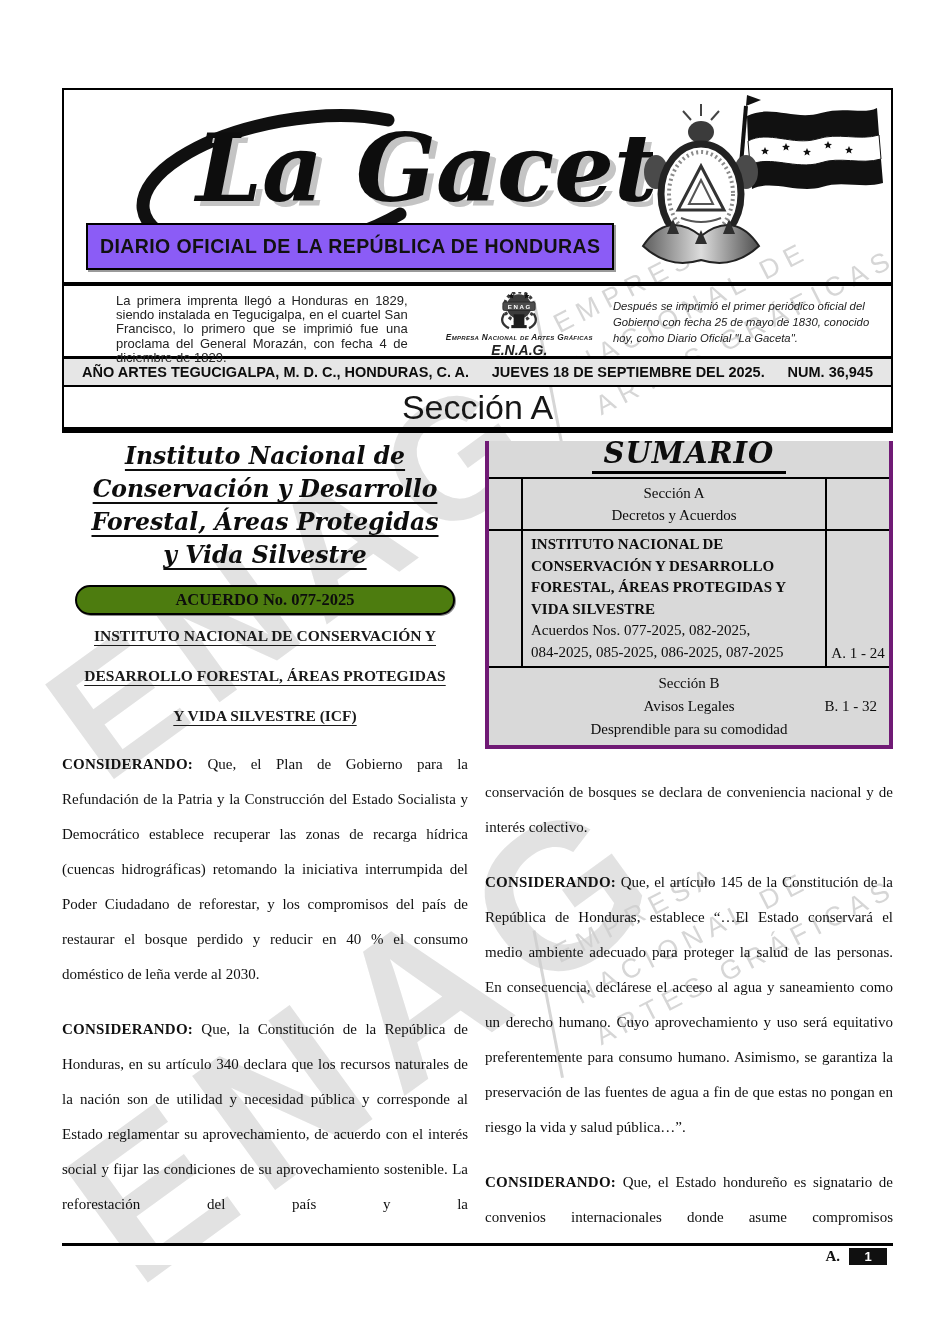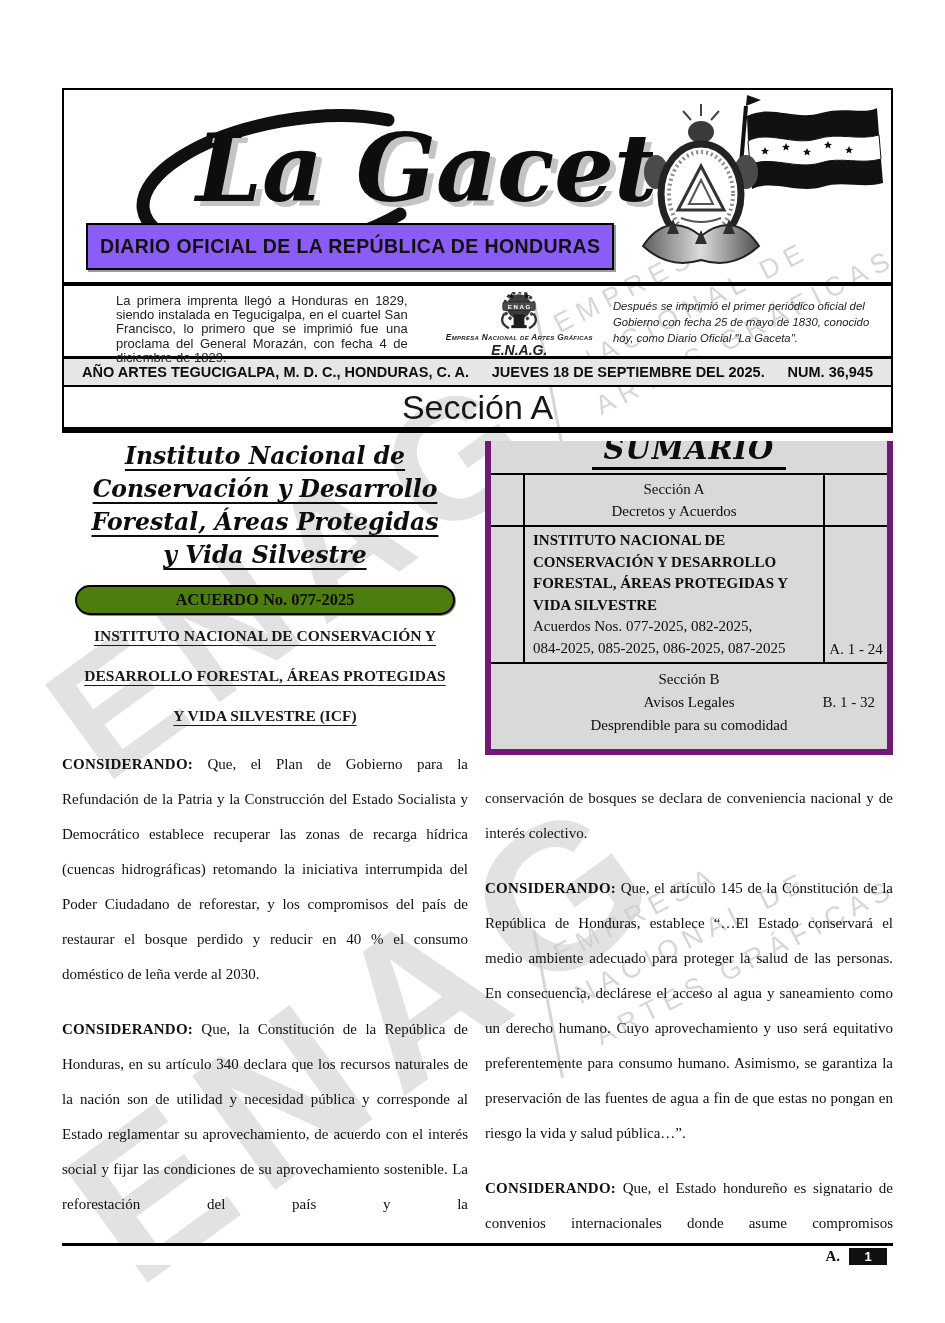--- a/index.html
+++ b/index.html
@@ -87,33 +87,33 @@
   .subheading { text-align: center; font-weight: bold; font-size: 15.5px; color: #1a1a1a; margin-top: 10px; }
   .subheading .shl { margin-bottom: 22px; }
   .subheading .shl span { text-decoration: underline; text-underline-offset: 4px; font-family: Liberation Serif, serif; }
 
   .body-para { text-align: justify; line-height: 35px; margin-top: 15px; margin-bottom: 20px; color: #101010; }
   .body-para b { letter-spacing: .2px; }
   .body-para b:empty { display: none; }
   .jl { text-align-last: justify; }
 
   
-  .sumario { border: 6px solid #701a75; background: #d9d9d9; color: #0d0d0d; }
+  .sumario { border: 4px solid #701a75; background: #d9d9d9; color: #0d0d0d; }
   .sum-title-row { border-bottom: 2px solid #000; text-align: center; padding: 5px 0 7px; }
   .sum-title { font-family: "DejaVu Serif", serif; font-weight: bold; font-style: italic; font-size: 29px; letter-spacing: 1px; border-bottom: 3px solid #000; padding: 0 12px 1px; }
   .sum-row { display: flex; }
   .cell-l { width: 34px; border-right: 2px solid #000; }
   .cell-r { width: 64px; border-left: 2px solid #000; display: flex; align-items: flex-end; justify-content: center; padding-bottom: 4px; font-size: 15px; }
   .cell-c { flex: 1; padding: 3px 8px; }
   .sum-section-row { border-bottom: 2px solid #000; text-align: center; }
   .sum-section-row .cell-c div { line-height: 22px; }
   .sum-entry-row { border-bottom: 2px solid #000; }
   .sum-entry-row .inst { font-weight: bold; line-height: 21.5px; }
   .sum-entry-row .acline { line-height: 21.5px; }
-  .sum-sectionb-row { display: block; text-align: center; padding: 4px 10px 12px; line-height: 23px; }
+  .sum-sectionb-row { display: block; text-align: center; padding: 4px 10px 4px; line-height: 23px; }
   .avisos-line { position: relative; }
   .pages-b { position: absolute; right: 2px; }
 
   .col-right .body-para:first-of-type { margin-top: 0; }
   .right-text { margin-top: 26px; }
 
   
   .footer { position: absolute; left: 62px; top: 1243px; width: 831px; z-index: 2; background: #fff; }
   .footer-rule { border-top: 3px solid #000; }
   .footer-row { display: flex; justify-content: flex-end; align-items: center; gap: 9px; margin-top: 2px; padding-right: 6px; }

